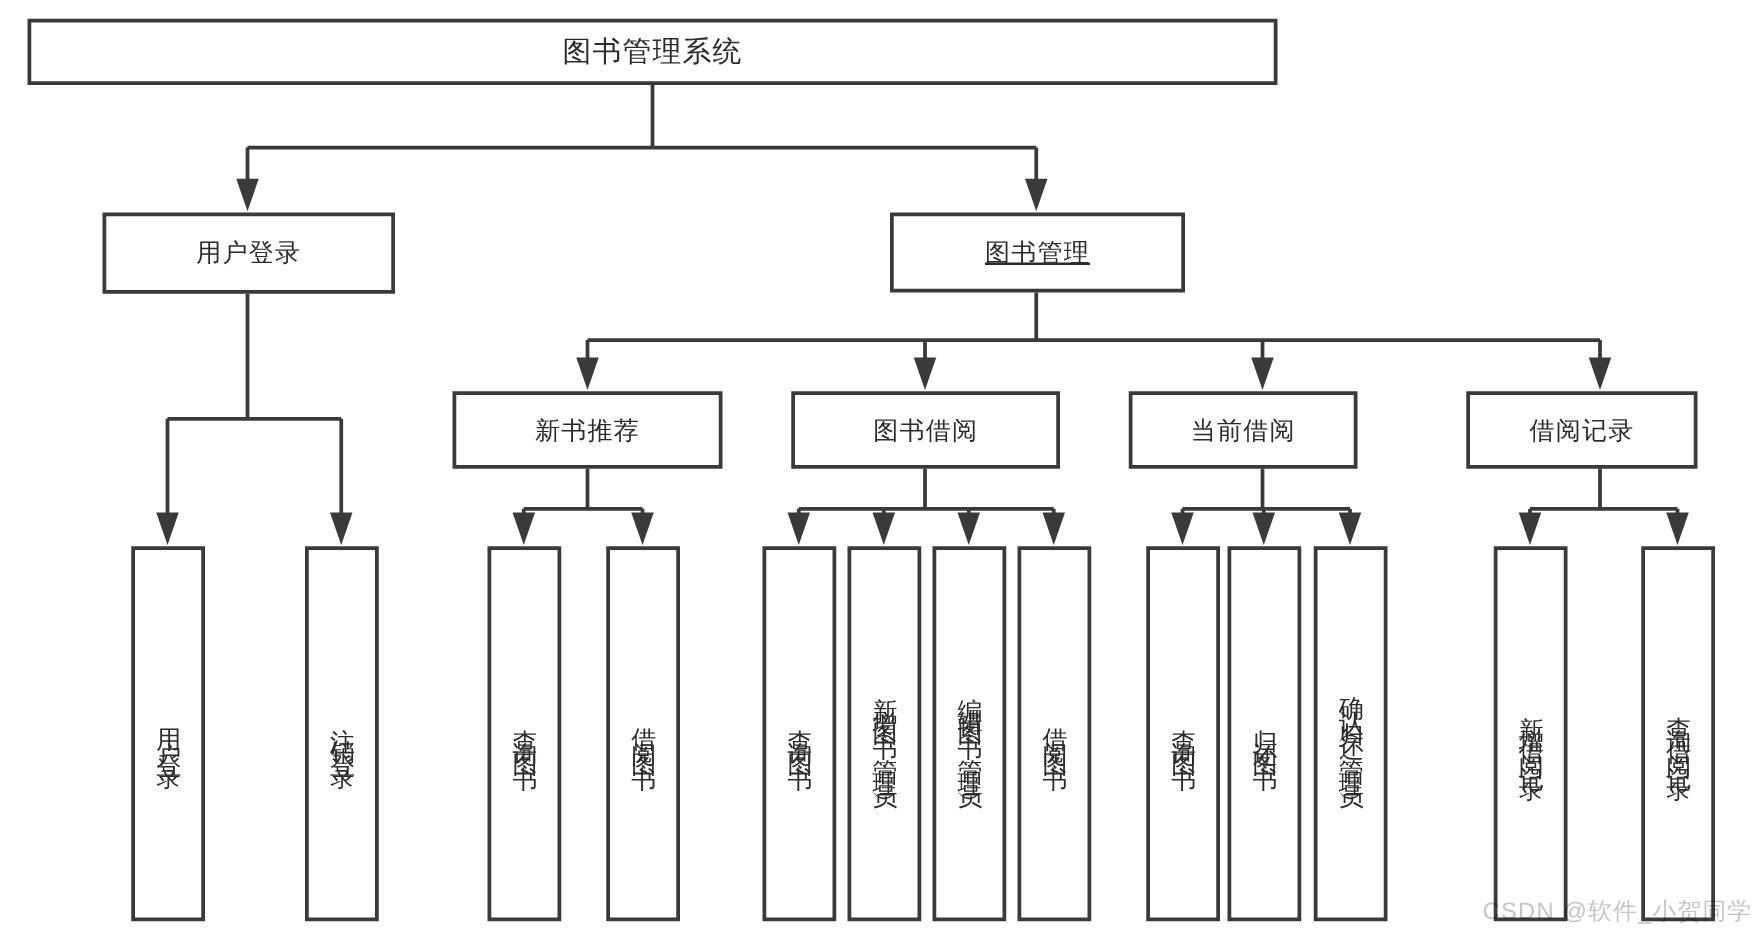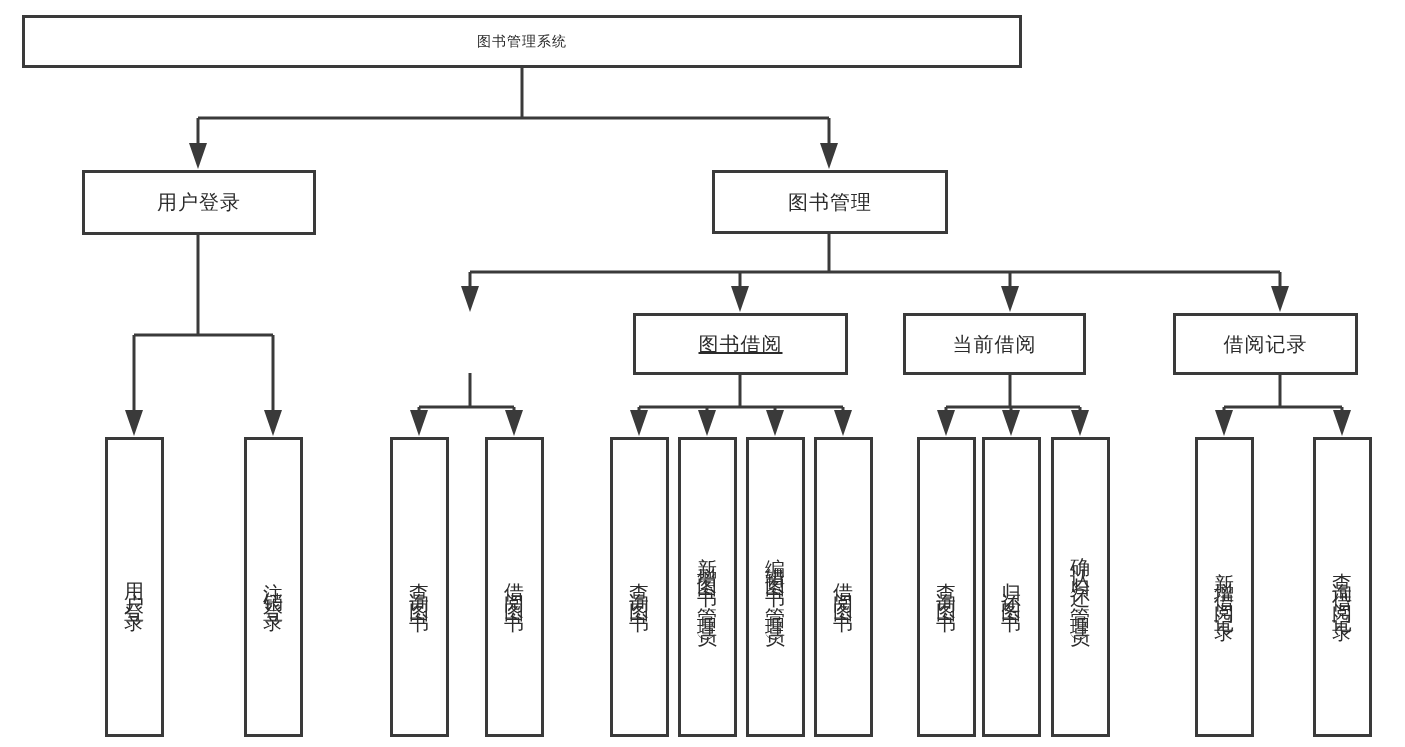--- a/index.html
+++ b/index.html
@@ -37,25 +37,25 @@
     letter-spacing: 1px;
     white-space: nowrap;
   }
   .v {
     writing-mode: vertical-rl;
     text-orientation: mixed;
     font-size: 20px;
     letter-spacing: 10px;
     line-height: 1;
   }
-  #root      { left: 22px;   top: 15px;  width: 1000px; height: 53px; font-size: 14px; }
+  #root      { left: 22px;   top: 15px;  width: 1000px; height: 53px; font-size: 23px; }
   #b-login   { left: 82px;   top: 170px; width: 234px;  height: 65px; }
-  #b-mgmt    { left: 712px;  top: 170px; width: 236px;  height: 64px; }
+  #b-mgmt    { left: 712px;  top: 170px; width: 236px;  height: 64px; text-decoration: underline; }
   #g-newbook { left: 362px;  top: 313px; width: 216px;  height: 62px; }
-  #g-borrow  { left: 633px;  top: 313px; width: 215px;  height: 62px; text-decoration: underline; }
+  #g-borrow  { left: 633px;  top: 313px; width: 215px;  height: 62px; }
   #g-current { left: 903px;  top: 313px; width: 183px;  height: 62px; }
   #g-record  { left: 1173px; top: 313px; width: 185px;  height: 62px; }
   .leaf { top: 437px; width: 59px; height: 300px; }
   #l1  { left: 105px; }
   #l2  { left: 244px; }
   #l3  { left: 390px; }
   #l4  { left: 485px; }
   #l5  { left: 610px; }
   #l6  { left: 678px; }
   #l7  { left: 746px; }
@@ -155,20 +155,23 @@
     <span>图书管理系统</span>
   </div>
 
   <div id="b-login" class="box h">
     <span>用户登录</span>
   </div>
   <div id="b-mgmt" class="box h">
     <span>图书管理</span>
   </div>
 
+  <div id="g-newbook" class="box h">
+    <span>新书推荐</span>
+  </div>
   <div id="g-borrow" class="box h">
     <span>图书借阅</span>
   </div>
   <div id="g-current" class="box h">
     <span>当前借阅</span>
   </div>
   <div id="g-record" class="box h">
     <span>借阅记录</span>
   </div>
 
@@ -205,14 +208,15 @@
   <div id="l11" class="box v leaf">
     <span>确认归还（管理员）</span>
   </div>
   <div id="l12" class="box v leaf">
     <span>新增借阅记录</span>
   </div>
   <div id="l13" class="box v leaf">
     <span>查询借阅记录</span>
   </div>
 
+  <div id="watermark">CSDN @软件_小贺同学</div>
 
 </div>
 
 </body></html>

